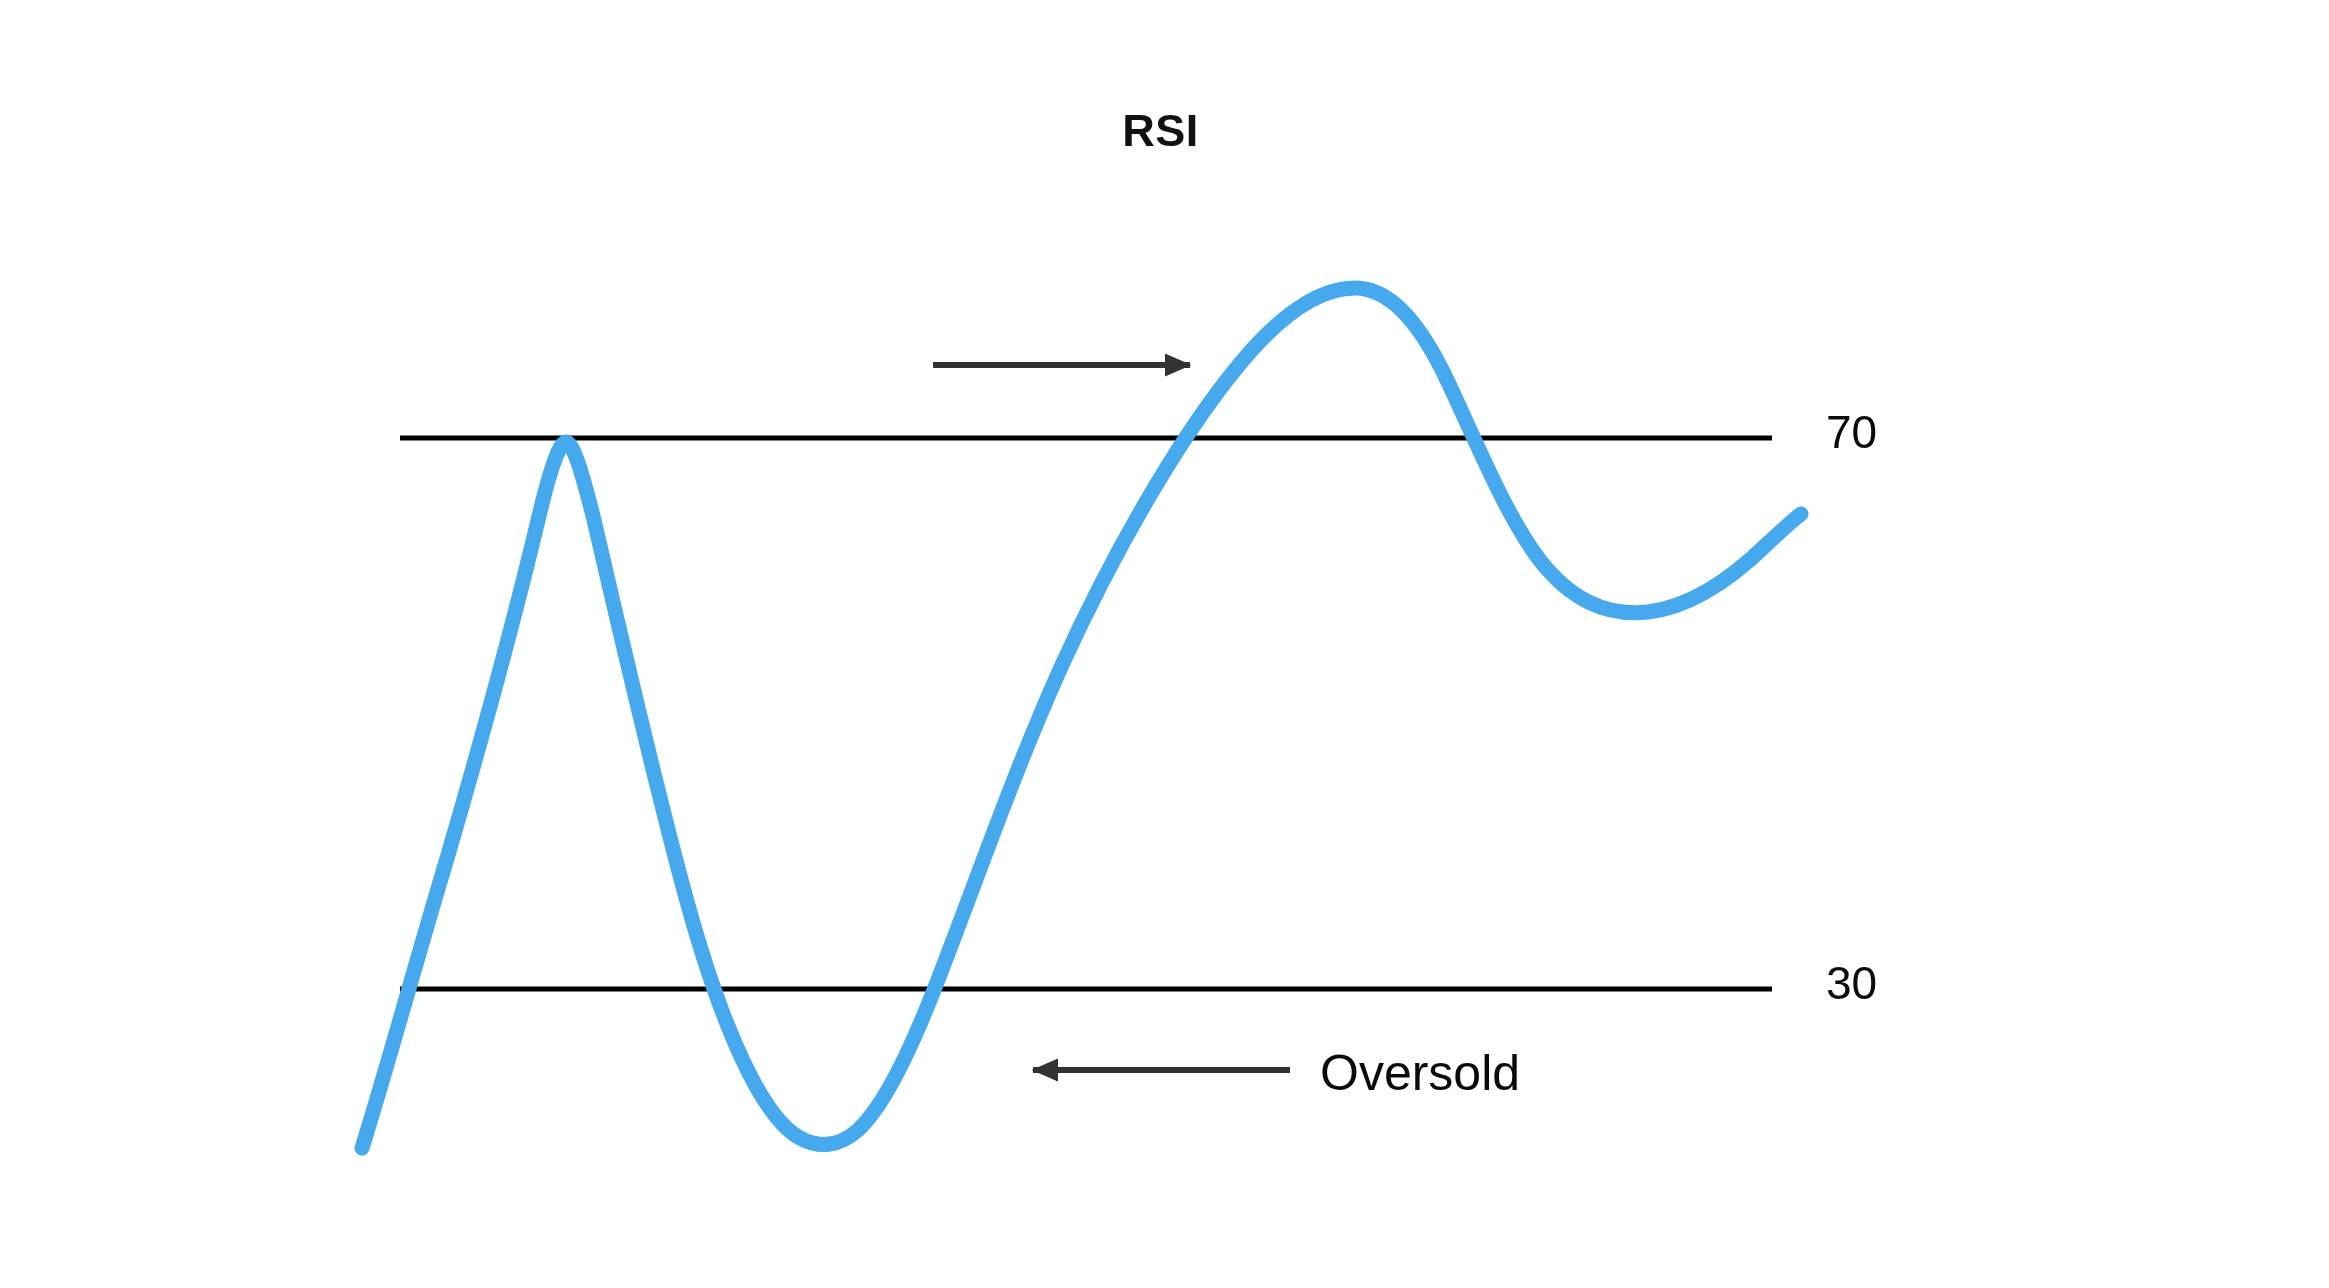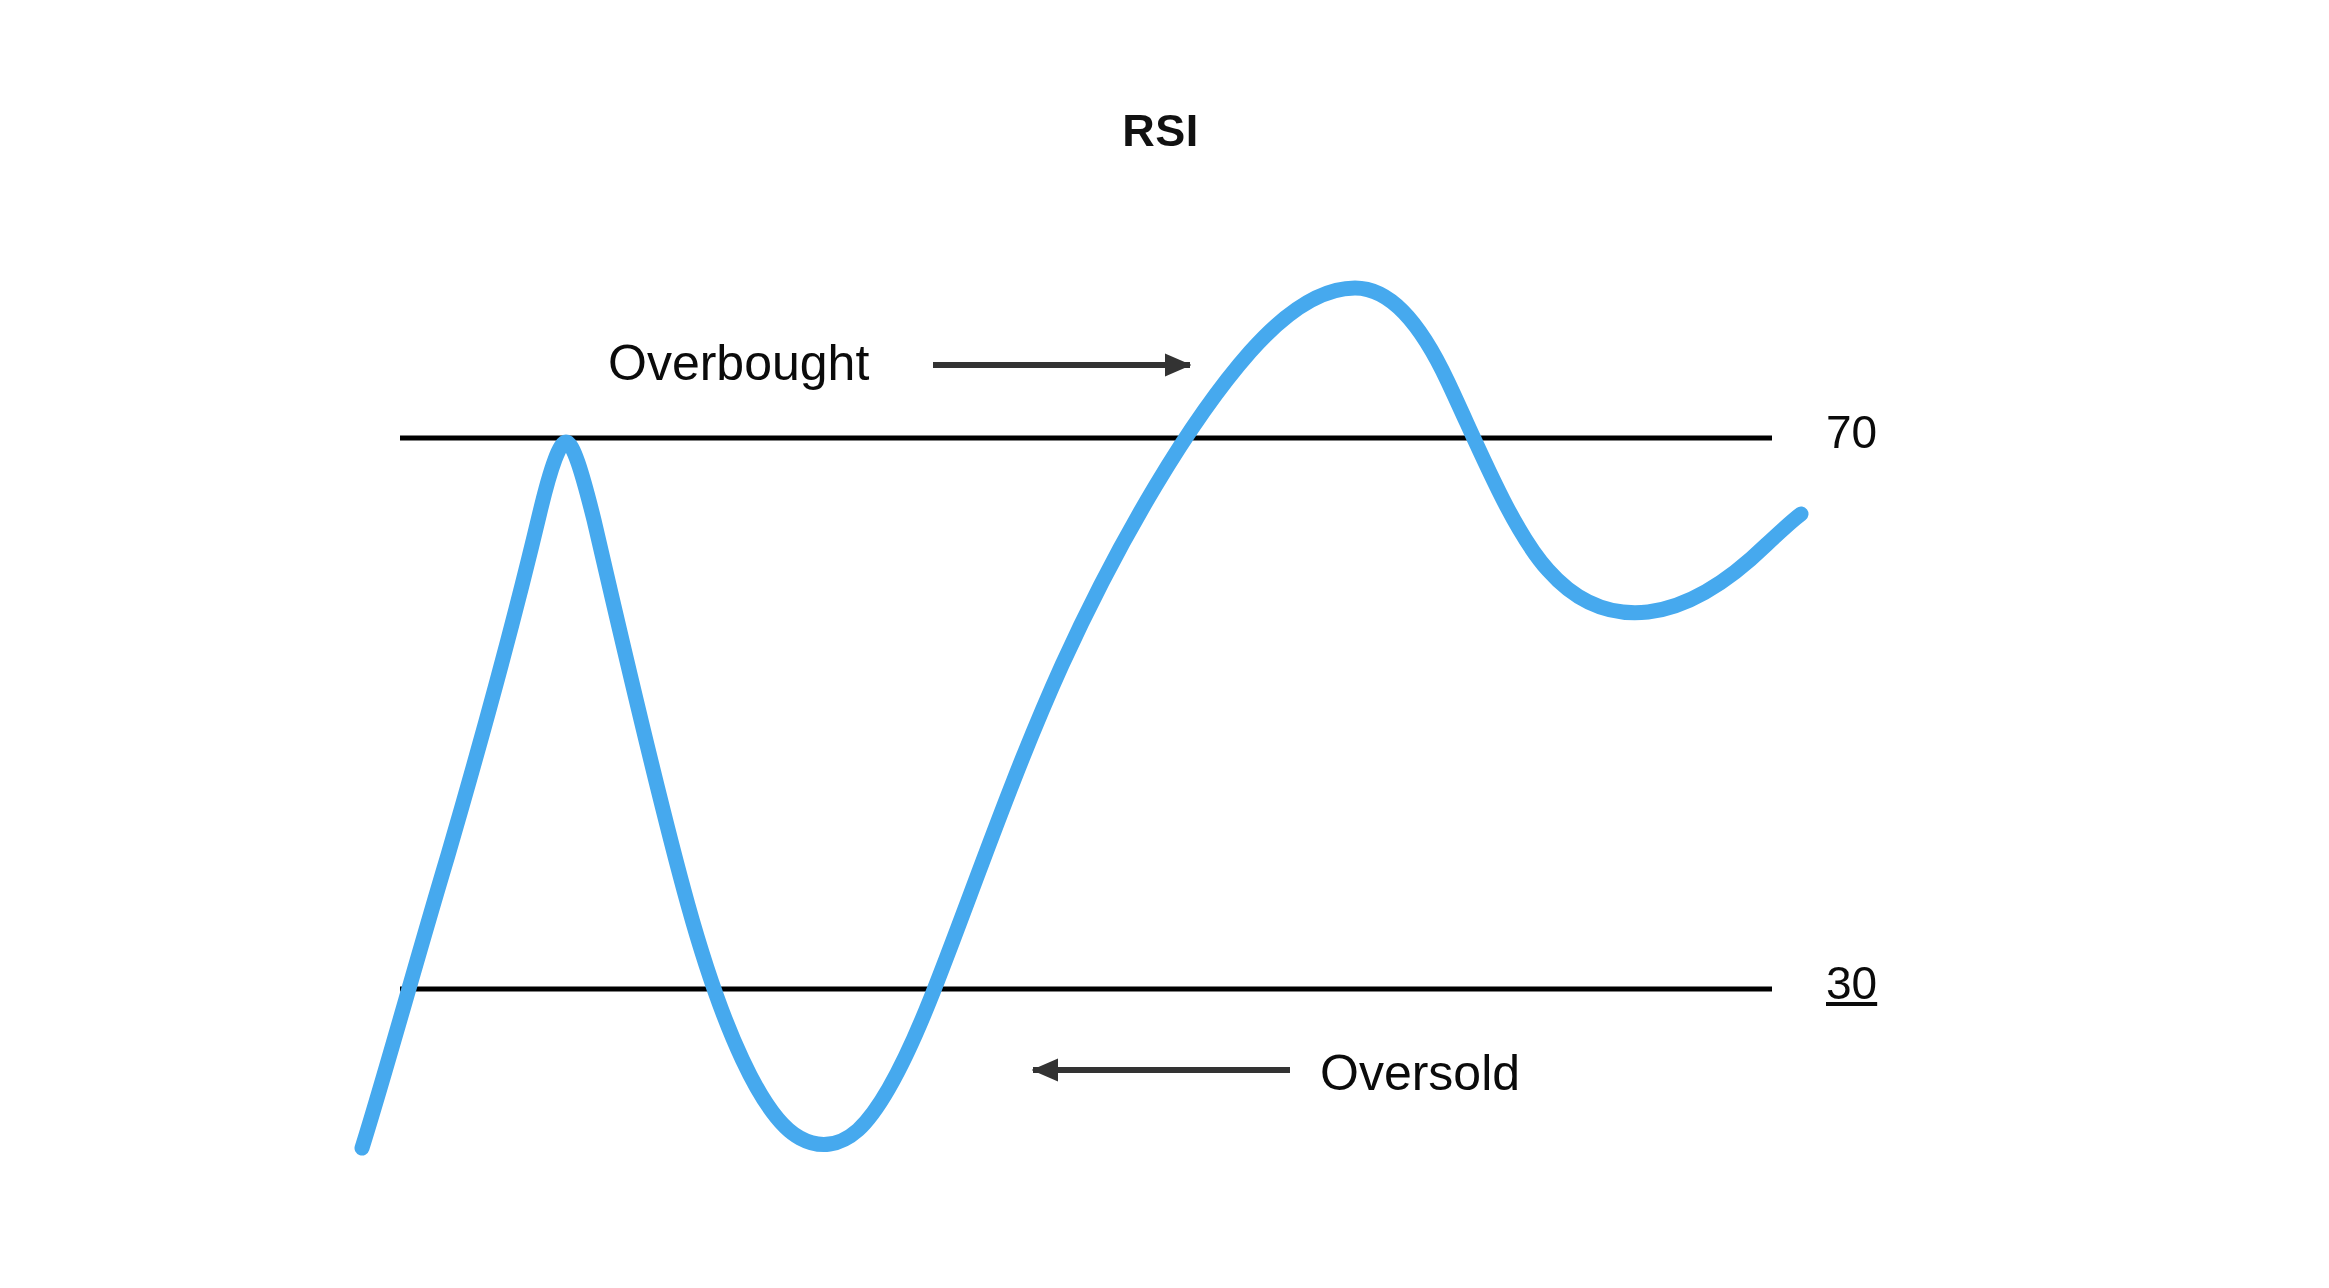--- a/index.html
+++ b/index.html
@@ -47,21 +47,21 @@
   .level-label {
     position: absolute;
     font-family: "Liberation Sans", sans-serif;
     font-size: 46px;
     font-weight: 400;
     color: #0b0b0b;
     line-height: 1;
     white-space: nowrap;
   }
   #level-label-70 { left: 1826px; top: 409px; }
-  #level-label-30 { left: 1826px; top: 960px; text-decoration: underline; }
+  #level-label-30 { left: 1826px; top: 960px; }
 
   .zone-label {
     position: absolute;
     font-family: "Liberation Sans", sans-serif;
     font-size: 50px;
     font-weight: 400;
     color: #0b0b0b;
     line-height: 1;
     white-space: nowrap;
   }
@@ -110,17 +110,16 @@
 
     <line x1="933" y1="365" x2="1190" y2="365" stroke="#333333" stroke-width="6" marker-end="url(#arrow-right-head)"></line>
 
     <line x1="1290" y1="1070" x2="1033" y2="1070" stroke="#333333" stroke-width="6" marker-end="url(#arrow-left-head)"></line>
   </svg>
 
   <div class="level-label" id="level-label-70">70</div>
 
   <div class="level-label" id="level-label-30">30</div>
 
-  <div class="zone-label" id="zone-label-overbought">Overbought</div>
 
   <div class="zone-label" id="zone-label-oversold">Oversold</div>
 
 </div>
 
 </body></html>

